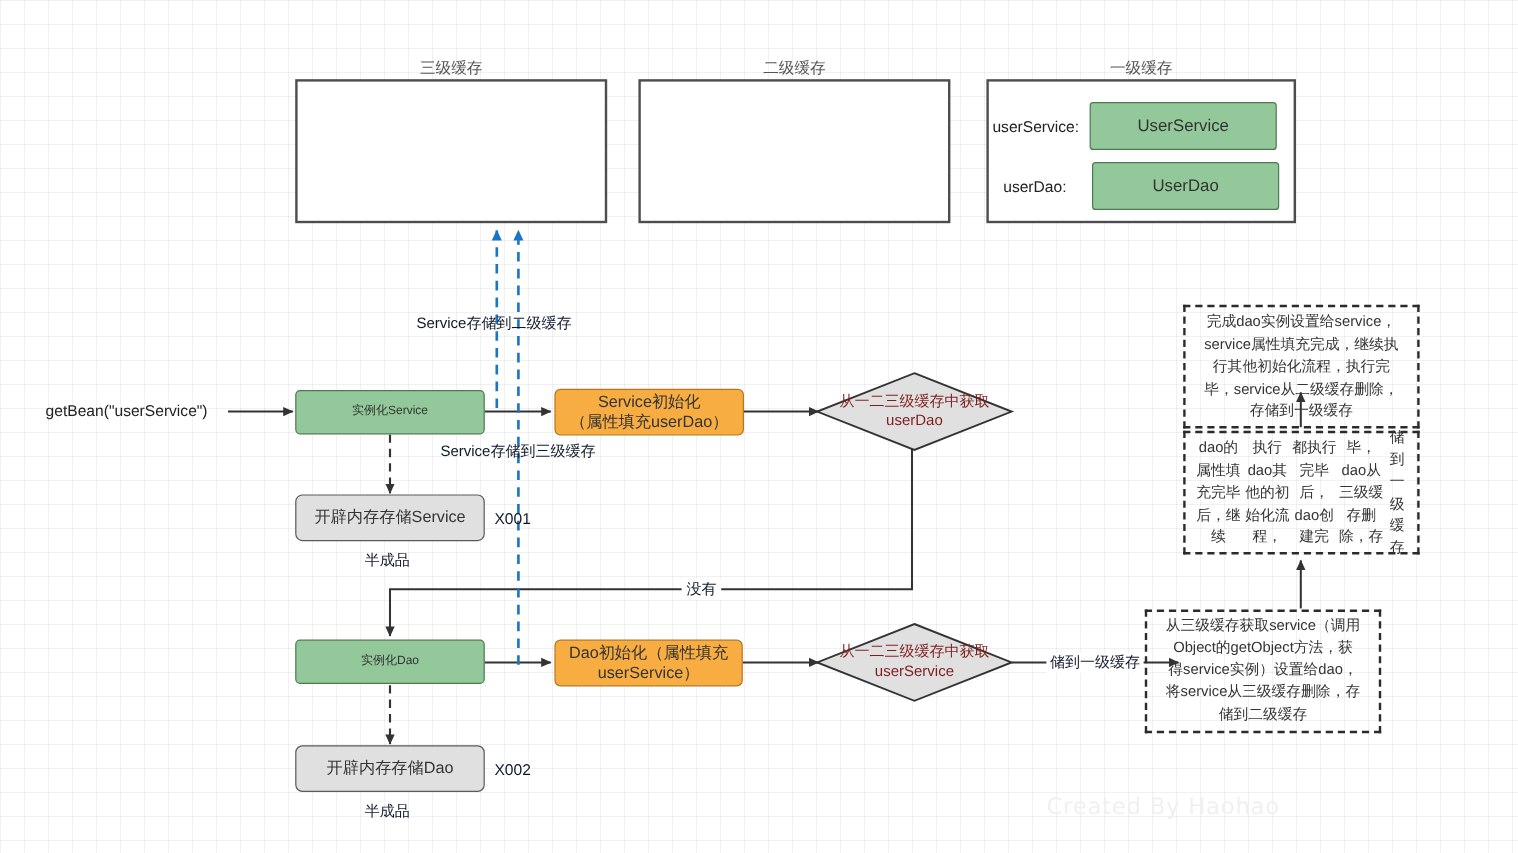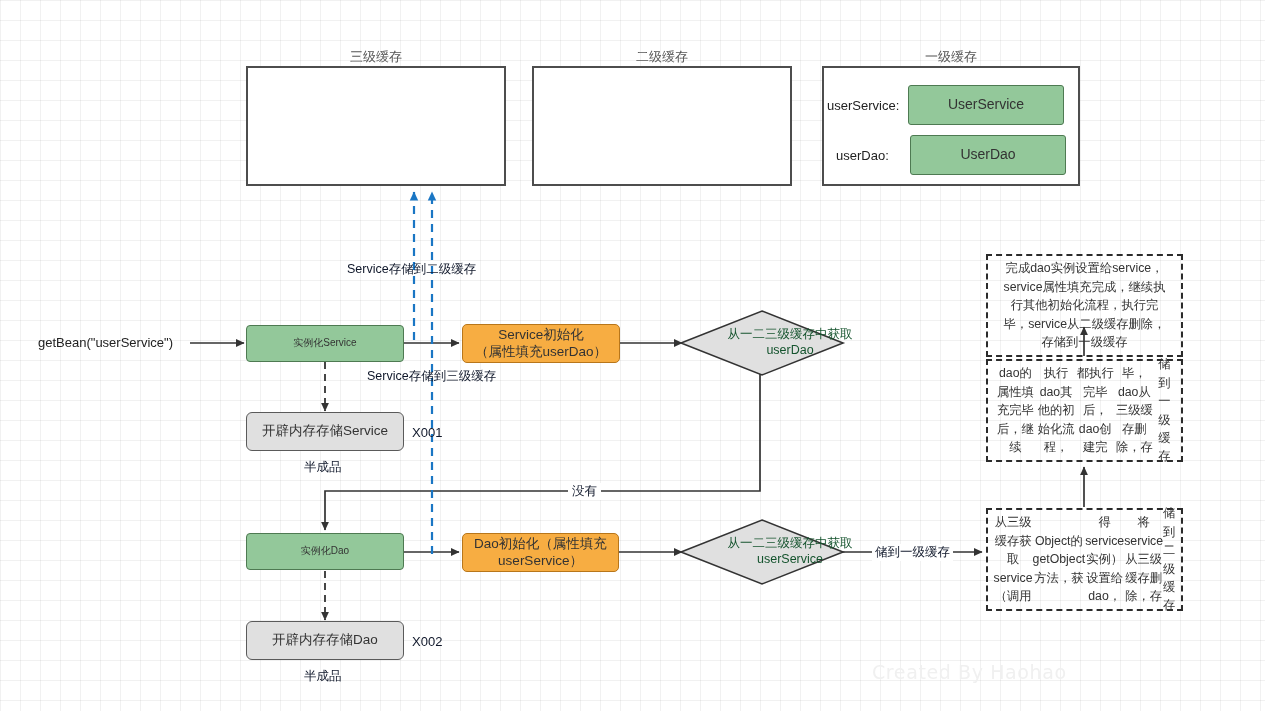--- a/index.html
+++ b/index.html
@@ -28,22 +28,22 @@
   .orange{background:#f7ad42;border:1.6px solid #b8761a;border-radius:5px;font-size:13.5px;}
   
   .grey{background:#e0e0e0;border:1.6px solid #5a5a5a;border-radius:6px;font-size:13.5px;}
   
   .note{border:2px dashed #2b2b2b;background:transparent;font-size:12.3px;
         padding:5px 7px;line-height:1.5;color:#333;}
   .lbl{position:absolute;color:#0f172a;font-size:12.5px;white-space:nowrap;}
   .lbl-dark{position:absolute;color:#222;font-size:13px;white-space:nowrap;}
   .watermark{position:absolute;color:#f0f0f0;font-size:19px;letter-spacing:0.6px;
              font-family:"DejaVu Sans",sans-serif;white-space:nowrap;}
-  .diamond-label{position:absolute;text-align:center;font-size:12.5px;color:#14532d;
-                 line-height:1.3;white-space:nowrap;padding-left:28px;}
+  .diamond-label{position:absolute;text-align:center;font-size:12.5px;color:#7f1d1d;
+                 line-height:1.3;white-space:nowrap;}
 </style>
 </head>
 <body>
 
 <svg id="canvas" viewBox="0 0 1265 711" xmlns="http://www.w3.org/2000/svg">
   <defs>
     <marker id="arrowDark" markerWidth="9" markerHeight="9" refX="8" refY="4.5" orient="auto" markerUnits="userSpaceOnUse">
       <path d="M0,0.6 L8.6,4.5 L0,8.4 z" fill="#333"></path>
     </marker>
     <marker id="arrowBlue" markerWidth="10" markerHeight="10" refX="8.5" refY="5" orient="auto" markerUnits="userSpaceOnUse">
@@ -144,21 +144,21 @@
 </div>
 
 <div class="node note" style="left:986px;top:359px;width:197px;height:103px;flex-direction:row;justify-content:flex-start;">
   <div>dao的属性填充完毕后，继续</div>
   <div>执行dao其他的初始化流程，</div>
   <div>都执行完毕后，dao创建完</div>
   <div>毕，dao从三级缓存删除，存</div>
   <div>储到一级缓存</div>
 </div>
 
-<div class="node note" style="left:986px;top:508px;width:197px;height:103px;flex-direction:row;justify-content:center;">
+<div class="node note" style="left:954px;top:508px;width:197px;height:103px;flex-direction:column;justify-content:flex-end;">
   <div>从三级缓存获取service（调用</div>
   <div>Object的getObject方法，获</div>
   <div>得service实例）设置给dao，</div>
   <div>将service从三级缓存删除，存</div>
   <div>储到二级缓存</div>
 </div>
 
 <div class="watermark" style="left:872px;top:661px;">Created By Haohao</div>
 
 </body></html>

